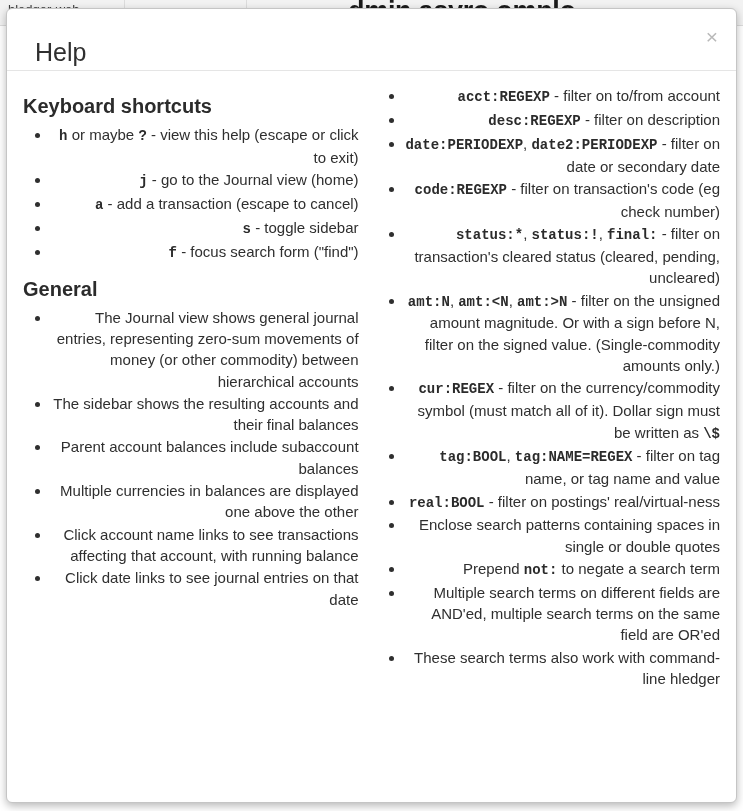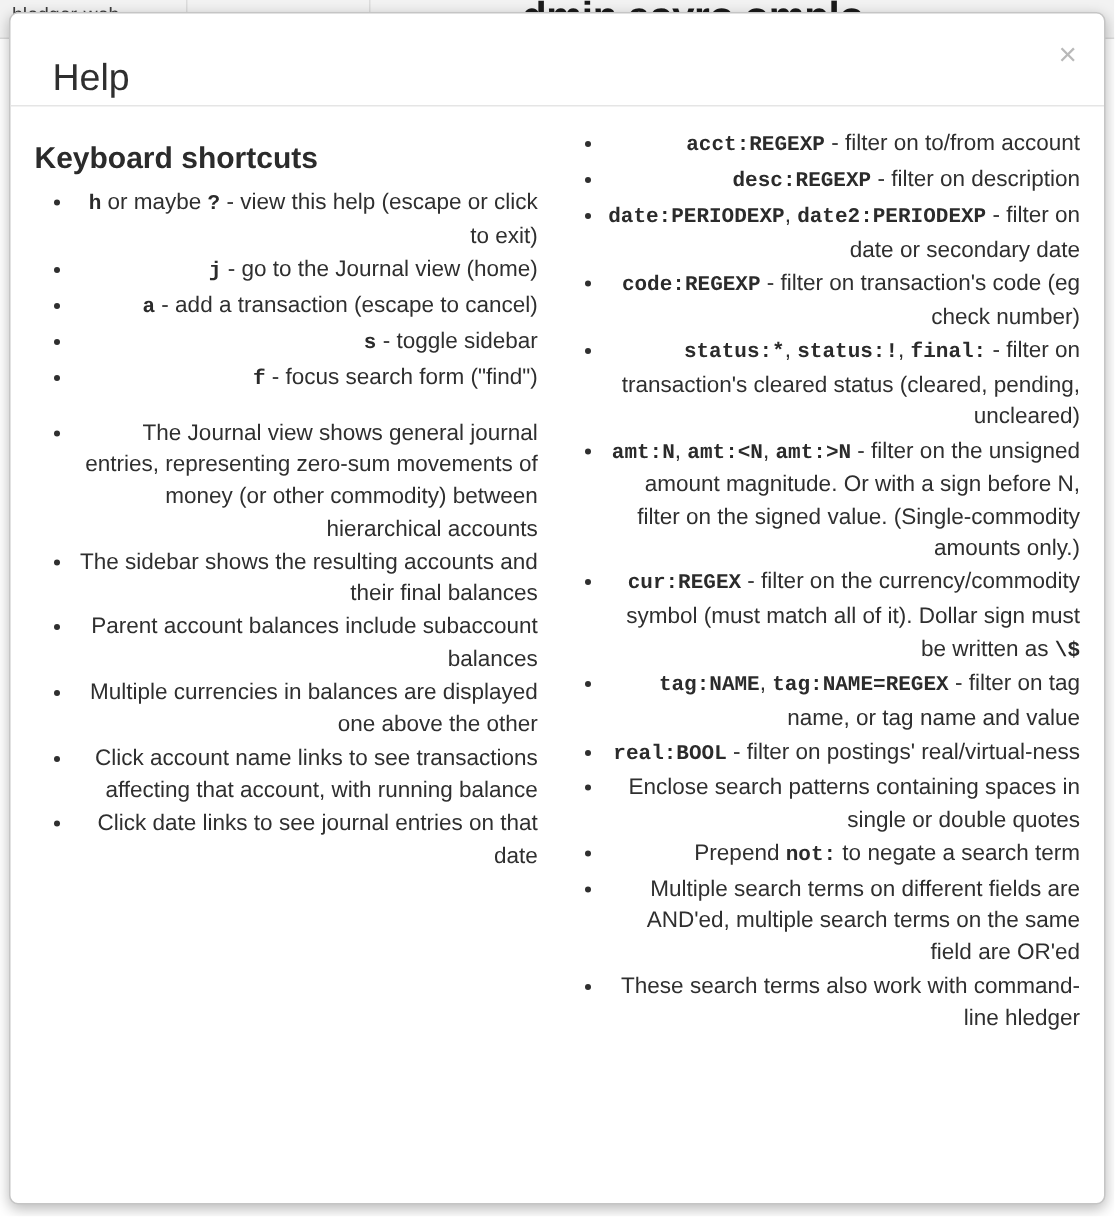--- a/index.html
+++ b/index.html
@@ -159,40 +159,41 @@
         <div class="col">
           <h4 class="section">Keyboard shortcuts</h4>
           <ul class="bullets">
               <li><code>h</code> or maybe <code>?</code> - view this help (escape or click to exit)</li>
               <li><code>j</code> - go to the Journal view (home)</li>
               <li><code>a</code> - add a transaction (escape to cancel)</li>
               <li><code>s</code> - toggle sidebar</li>
               <li><code>f</code> - focus search form ("find")</li>
             </ul>
 
+          <h4 class="section">General</h4>
           <ul class="bullets">
               <li>The Journal view shows general journal entries, representing zero-sum movements of money (or other commodity) between hierarchical accounts</li>
               <li>The sidebar shows the resulting accounts and their final balances</li>
               <li>Parent account balances include subaccount balances</li>
               <li>Multiple currencies in balances are displayed one above the other</li>
               <li>Click account name links to see transactions affecting that account, with running balance</li>
               <li>Click date links to see journal entries on that date</li>
             </ul>
         </div>
 
         <div class="col col-right">
           <ul class="bullets">
               <li><code>acct:REGEXP</code> - filter on to/from account</li>
               <li><code>desc:REGEXP</code> - filter on description</li>
               <li><code>date:PERIODEXP</code>, <code>date2:PERIODEXP</code> - filter on date or secondary date</li>
               <li><code>code:REGEXP</code> - filter on transaction's code (eg check number)</li>
               <li><code>status:*</code>, <code>status:!</code>, <code>final:</code> - filter on transaction's cleared status (cleared, pending, uncleared)</li>
               <li><code>amt:N</code>, <code>amt:&lt;N</code>, <code>amt:&gt;N</code> - filter on the unsigned amount magnitude. Or with a sign before N, filter on the signed value. (Single-commodity amounts only.)</li>
               <li><code>cur:REGEX</code> - filter on the currency/commodity symbol (must match all of it). Dollar sign must be written as <code>\$</code></li>
-              <li><code>tag:NAME</code>, <code>tag:NAME=REGEX</code> - filter on tag name, or tag name and value</li>
+              <li><code>tag:BOOL</code>, <code>tag:NAME=REGEX</code> - filter on tag name, or tag name and value</li>
               <li><code>real:BOOL</code> - filter on postings' real/virtual-ness</li>
               <li>Enclose search patterns containing spaces in single or double quotes</li>
               <li>Prepend <code>not:</code> to negate a search term</li>
               <li>Multiple search terms on different fields are AND'ed, multiple search terms on the same field are OR'ed</li>
               <li>These search terms also work with command-line hledger</li>
             </ul>
         </div>
 
       </div>
     </div>

